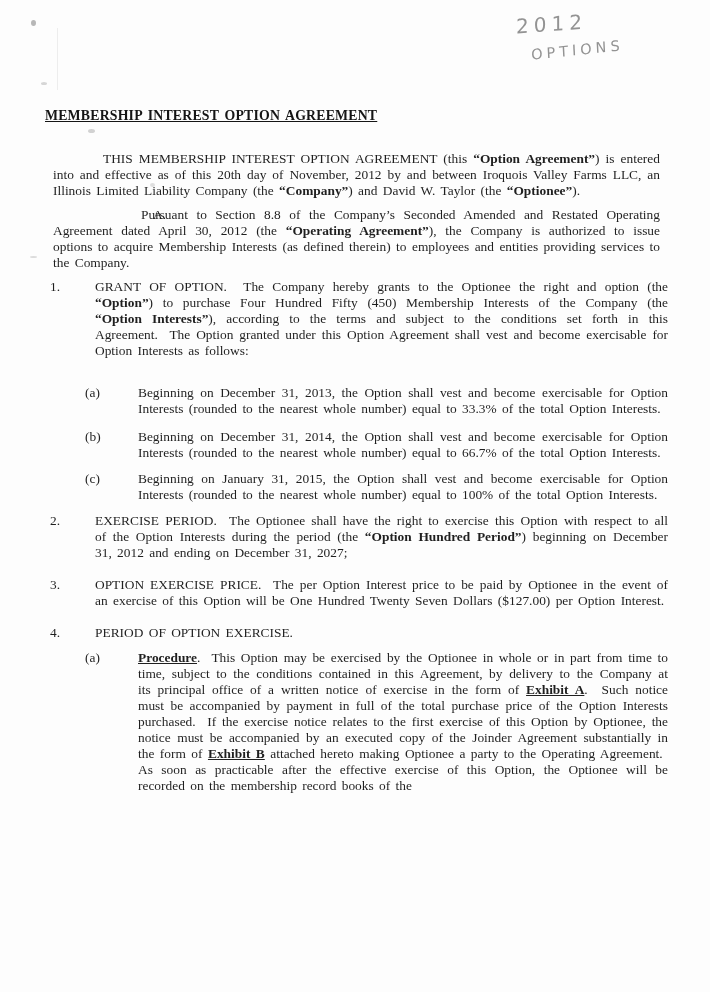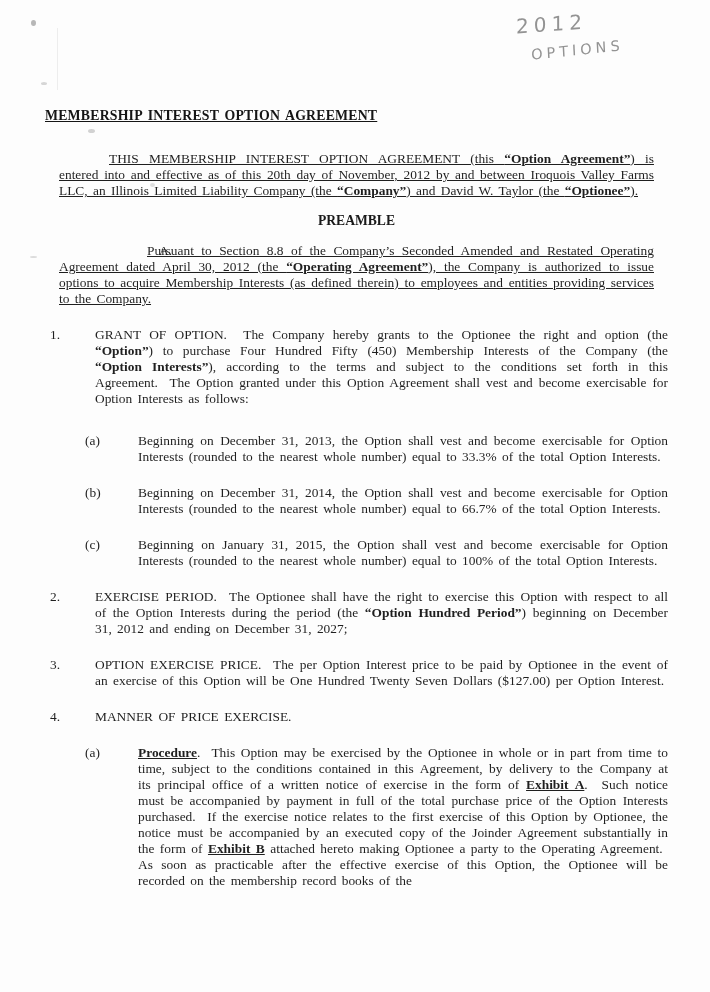--- a/index.html
+++ b/index.html
@@ -12,38 +12,38 @@
     position:relative;
     width:710px; height:992px;
     box-sizing:border-box;
     padding:108px 42px 0 45px;
     font-family:"Liberation Serif","DejaVu Serif",serif;
     font-size:13.4px;
     line-height:16px;
     color:#1f1f1f;
     word-spacing:2px;
   }
-  .j { text-align:justify;margin-top:20px; }
+  .j { text-align:justify; }
   .doc-title {
     text-align:left;
     font-weight:bold;
     font-size:13.8px;
     letter-spacing:.2px;
     text-decoration:underline;
     color:#151515;
     margin:0 0 27px 0;
   }
   .heading-center {
     text-align:center;
     font-weight:bold;
     font-size:13.6px;
     color:#1a1a1a;
     margin:0 0 12px 0;
   }
-  p.para { margin:14px; text-indent:50px;text-decoration:underline; }
+  p.para { margin:8px; text-indent:50px; }
   .item { position:relative; margin-left:50px; }
   .item > .num { position:absolute; left:-45px; top:0; }
   .sub { position:relative; margin-left:93px; }
   .sub > .num { position:absolute; left:-53px; top:0; }
   .g25 { margin-bottom:25px; }
   .g14 { margin-bottom:14px; }
   .g12 { margin-bottom:12px; }
   .g10 { margin-bottom:10px; }
   .g16 { margin-bottom:16px; }
   .g26 { margin-bottom:26px; }
@@ -92,21 +92,20 @@
   <span class="spk spk5"></span>
   <span class="scan-line"></span>
 
   <div class="hw hw-year">2012</div>
   <div class="hw hw-label">OPTIONS</div>
 
   <div class="doc-title">MEMBERSHIP INTEREST OPTION AGREEMENT</div>
 
   <p class="para j g25"><span>THIS MEMBERSHIP INTEREST OPTION AGREEMENT (this </span><span class="run-b">“Option Agreement”</span><span>) is entered into and effective as of this 20th day of November, 2012 by and between Iroquois Valley Farms LLC, an Illinois Limited Liability Company (the </span><span class="run-b">“Company”</span><span>) and David W. Taylor (the </span><span class="run-b">“Optionee”</span><span>).</span></p>
 
-  <div class="heading-center g12">PREAMBLE</div>
 
   <p class="para j g10"><span class="run-tab">A.</span><span>Pursuant to Section 8.8 of the Company’s Seconded Amended and Restated Operating Agreement dated April 30, 2012 (the </span><span class="run-b">“Operating Agreement”</span><span>), the Company is authorized to issue options to acquire Membership Interests (as defined therein) to employees and entities providing services to the Company.</span></p>
 
 
   <div class="item g26">
     <span class="num">1.</span>
     <div class="j"><span>GRANT OF OPTION.&nbsp; The Company hereby grants to the Optionee the right and option (the </span><span class="run-b">“Option”</span><span>) to purchase Four Hundred Fifty (450) Membership Interests of the Company (the </span><span class="run-b">“Option Interests”</span><span>), according to the terms and subject to the conditions set forth in this Agreement.&nbsp; The Option granted under this Option Agreement shall vest and become exercisable for Option Interests as follows:</span></div>
   </div>
 
   <div class="sub g12">
@@ -129,21 +128,21 @@
     <div class="j"><span>EXERCISE PERIOD.&nbsp; The Optionee shall have the right to exercise this Option with respect to all of the Option Interests during the period (the </span><span class="run-b">“Option Hundred Period”</span><span>) beginning on December 31, 2012 and ending on December 31, 2027;</span></div>
   </div>
 
   <div class="item g16">
     <span class="num">3.</span>
     <div class="j"><span>OPTION EXERCISE PRICE.&nbsp; The per Option Interest price to be paid by Optionee in the event of an exercise of this Option will be One Hundred Twenty Seven Dollars ($127.00) per Option Interest.</span></div>
   </div>
 
   <div class="item g9">
     <span class="num">4.</span>
-    <div class="j"><span>MANNER OF PRICE EXERCISE.</span></div>
+    <div class="j"><span>PERIOD OF OPTION EXERCISE.</span></div>
   </div>
 
   <div class="sub">
     <span class="num">(a)</span>
     <div class="j"><span class="run-u">Procedure</span><span>.&nbsp; This Option may be exercised by the Optionee in whole or in part from time to time, subject to the conditions contained in this Agreement, by delivery to the Company at its principal office of a written notice of exercise in the form of </span><span class="run-u">Exhibit A</span><span>.&nbsp; Such notice must be accompanied by payment in full of the total purchase price of the Option Interests purchased.&nbsp; If the exercise notice relates to the first exercise of this Option by Optionee, the notice must be accompanied by an executed copy of the Joinder Agreement substantially in the form of </span><span class="run-u">Exhibit B</span><span> attached hereto making Optionee a party to the Operating Agreement.&nbsp; As soon as practicable after the effective exercise of this Option, the Optionee will be recorded on the membership record books of the</span></div>
   </div>
 
 </div>
 
 </body></html>

